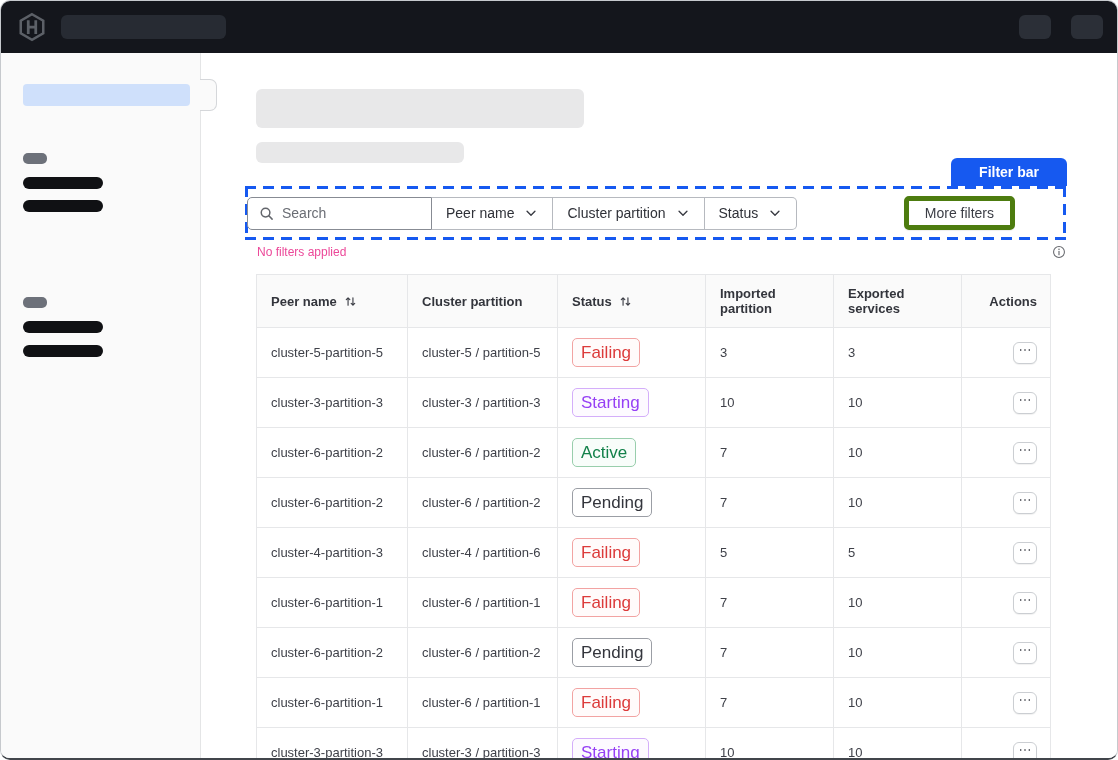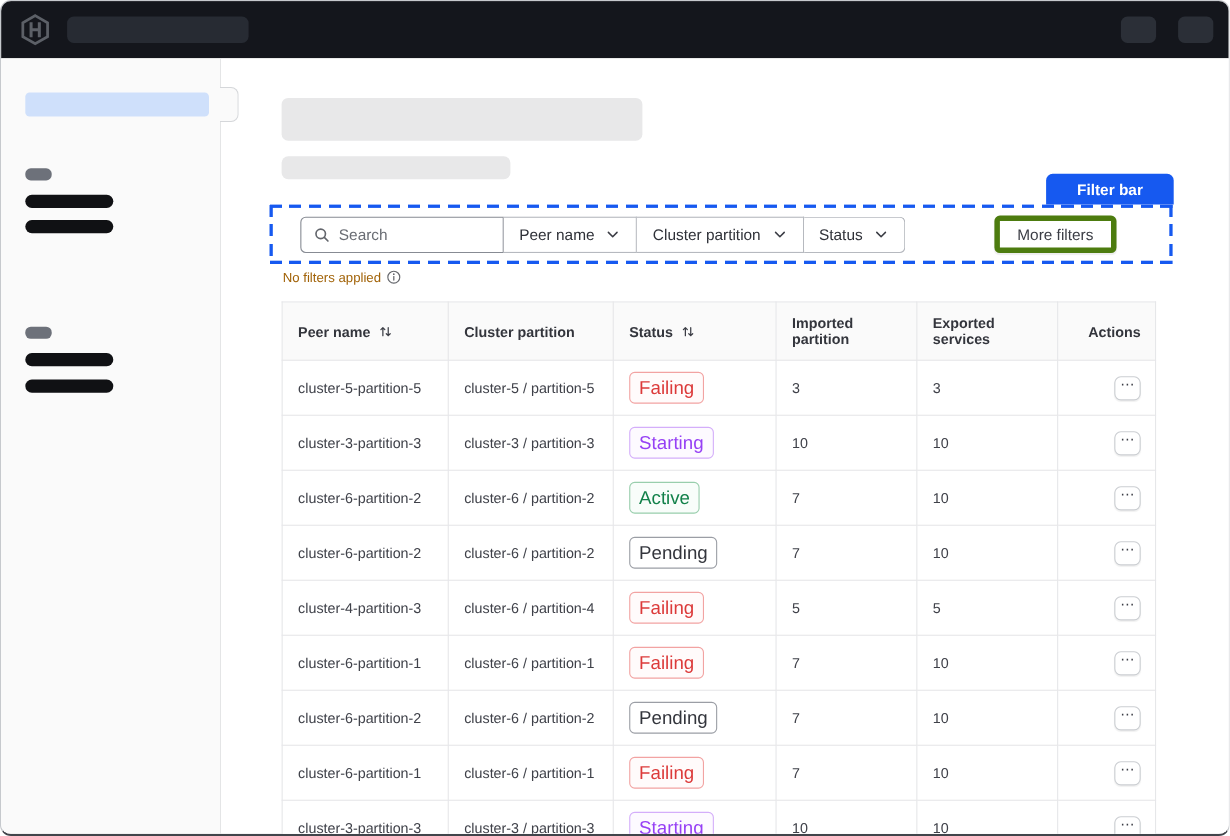--- a/index.html
+++ b/index.html
@@ -46,21 +46,21 @@
       repeating-linear-gradient(90deg,var(--blue) 0 11px,transparent 11px 18px) left top/100% 3px no-repeat,
       repeating-linear-gradient(90deg,var(--blue) 0 11px,transparent 11px 18px) left bottom/100% 3px no-repeat,
       repeating-linear-gradient(180deg,var(--blue) 0 11px,transparent 11px 18px) left top/3px 100% no-repeat,
       repeating-linear-gradient(180deg,var(--blue) 0 11px,transparent 11px 18px) right top/3px 100% no-repeat;
   }
   .annot-badge{
     position:absolute; top:-28px; right:-1px; height:28px; line-height:28px;
     background:var(--blue); color:#fff; font-weight:700; font-size:14px;
     padding:0 28px; border-radius:6px 6px 0 0; z-index:2;
   }
-  .filter-controls{ position:absolute; left:28px; top:10px; right:13px; display:flex; align-items:center; }
+  .filter-controls{ position:absolute; left:2px; top:10px; right:13px; display:flex; align-items:center; }
   .search-box{
     display:flex; align-items:center; gap:8px; width:185px; height:33px;
     border:1px solid #878b93; border-radius:5px 0 0 5px; background:#fff; padding:0 11px;
   }
   .search-box input{
     border:none; outline:none; width:100%; font-size:14px; color:#3b3d45;
     font-family:"Liberation Sans", sans-serif; background:transparent;
   }
   .search-box input::placeholder{ color:#6a6d74; }
   .seg-group{ display:flex; height:33px; }
@@ -70,22 +70,22 @@
     cursor:pointer; font-family:"Liberation Sans", sans-serif;
   }
   .seg:last-child{ border-radius:0 5px 5px 0; }
   .btn{
     height:34px; padding:0 16px; background:#fff; border:5px solid #4d7c0f;
     border-radius:5px; font-size:14px; color:#3b3d45; cursor:pointer;
     box-shadow:0 1px 1px rgba(0,0,0,.07); font-family:"Liberation Sans", sans-serif;
   }
   .more-filters{ margin-left:auto; margin-right:38px; }
   .no-filters{
-    margin:5px 0 0 1px; font-size:12px; color:#a16207;
-    display:flex; align-items:center; gap:5px;
+    margin:5px 0 0 1px; font-size:12px; color:#ec4899;
+    display:flex; align-items:center; gap:5px;justify-content:space-between;
   }
   
   table{ border-collapse:collapse; margin-top:15px; width:794px; table-layout:fixed; }
   th,td{ border:1px solid #e6e7e9; font-size:13px; color:#3f4149; text-align:left; }
   th{
     background:#fafafa; font-weight:700; padding:11px 14px; color:#33353c;
   }
   td{ background:#fff; padding:10px 14px; height:38px; }
   .th-inner{ display:inline-flex; align-items:center; gap:7px; }
   .col-peer{ width:151px; } .col-cluster{ width:150px; } .col-status{ width:148px; }
@@ -283,21 +283,21 @@
             <tr>
               <td>cluster-6-partition-2</td>
               <td>cluster-6 / partition-2</td>
               <td><span class="badge" style="color:#33353c;border-color:#9b9ea5;background:#ffffff">Pending</span></td>
               <td>7</td>
               <td>10</td>
               <td class="col-actions"><button class="row-menu"><span>⋯</span></button></td>
             </tr>
             <tr>
               <td>cluster-4-partition-3</td>
-              <td>cluster-6 / partition-4</td>
+              <td>cluster-4 / partition-6</td>
               <td><span class="badge" style="color:#dc3a3a;border-color:#f2a3a2;background:#fffbfb">Failing</span></td>
               <td>5</td>
               <td>5</td>
               <td class="col-actions"><button class="row-menu"><span>⋯</span></button></td>
             </tr>
             <tr>
               <td>cluster-6-partition-1</td>
               <td>cluster-6 / partition-1</td>
               <td><span class="badge" style="color:#dc3a3a;border-color:#f2a3a2;background:#fffbfb">Failing</span></td>
               <td>7</td>

